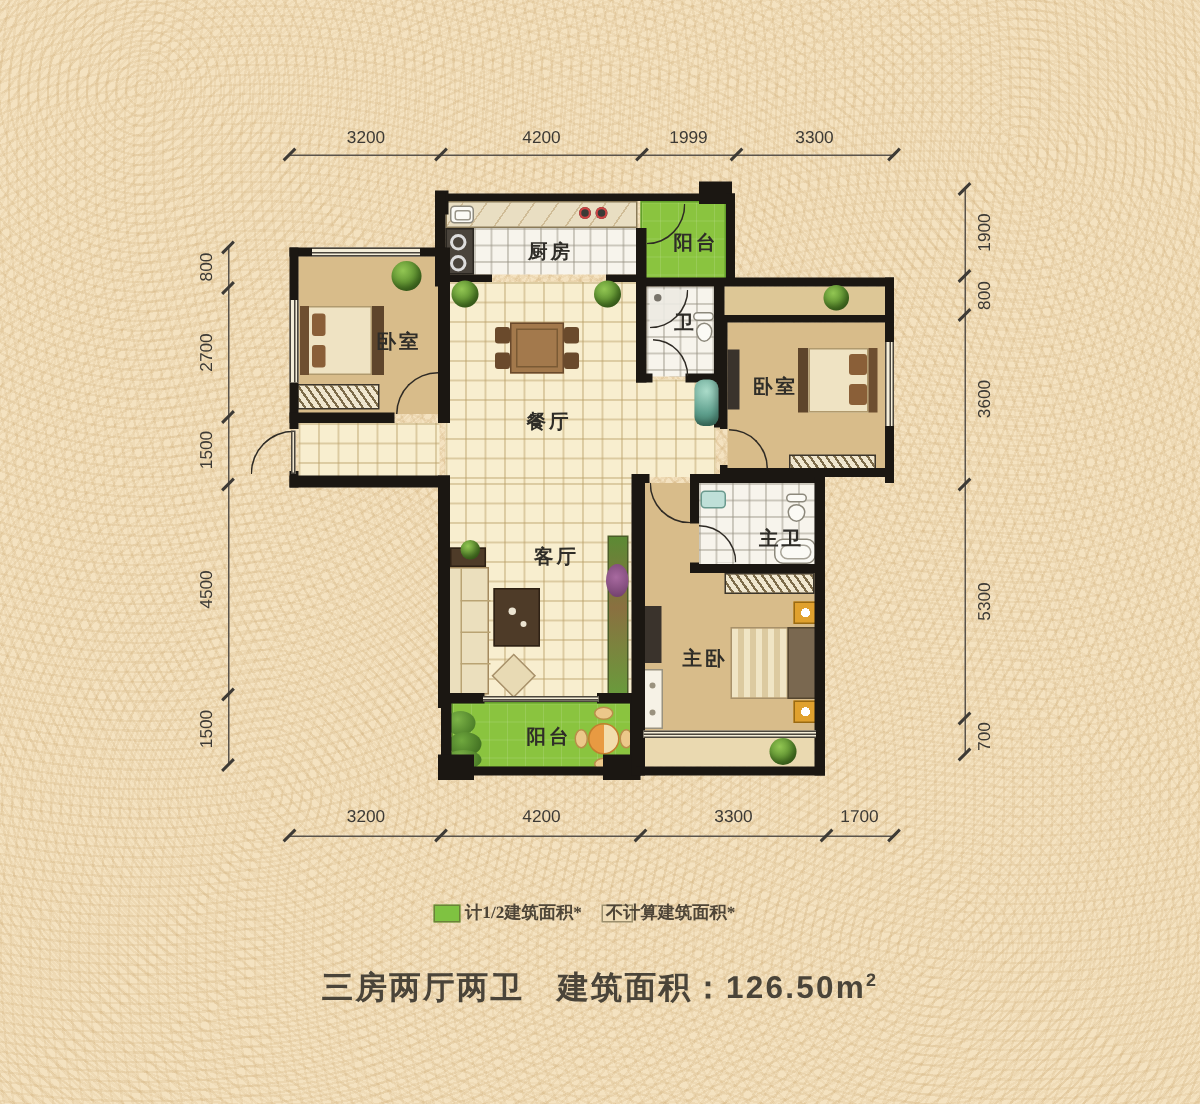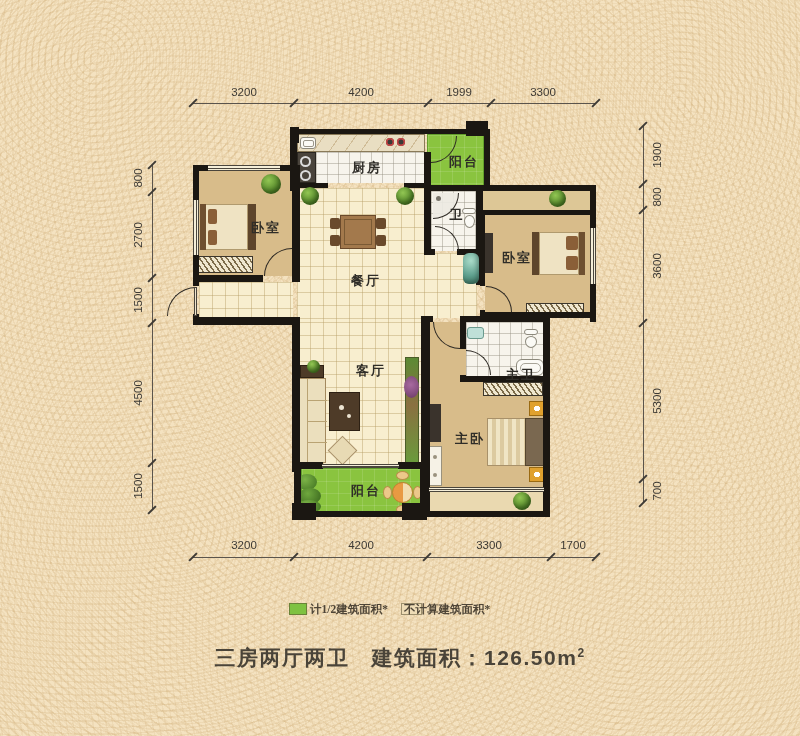--- a/index.html
+++ b/index.html
@@ -239,21 +239,21 @@
   <div class="plant" style="left:513px;top:492px;width:18px;height:18px;"></div>
   <div class="plant" style="left:307px;top:360px;width:13px;height:13px;"></div>
 
   <span class="rl" style="left:367px;top:168px;">厨房</span>
   <span class="rl" style="left:464px;top:162px;">阳台</span>
   <span class="rl" style="left:266px;top:228px;">卧室</span>
   <span class="rl" style="left:366px;top:281px;">餐厅</span>
   <span class="rl" style="left:457px;top:215px;">卫</span>
   <span class="rl" style="left:517px;top:258px;">卧室</span>
   <span class="rl" style="left:371px;top:371px;">客厅</span>
-  <span class="rl" style="left:521px;top:359px;margin-top:16px;">主卫</span>
+  <span class="rl" style="left:521px;top:359px;">主卫</span>
   <span class="rl" style="left:470px;top:439px;">主卧</span>
   <span class="rl" style="left:366px;top:491px;">阳台</span>
 
   <div class="dline" style="left:193px;top:103px;width:403px;height:1px;"></div>
   <div class="dline" style="left:193px;top:557px;width:403px;height:1px;"></div>
   <div class="dline" style="left:152px;top:165px;width:1px;height:345px;"></div>
   <div class="dline" style="left:643px;top:126px;width:1px;height:377px;"></div>
 
   <span class="tk" style="left:193px;top:103px;"></span>
   <span class="tk" style="left:294px;top:103px;"></span>

